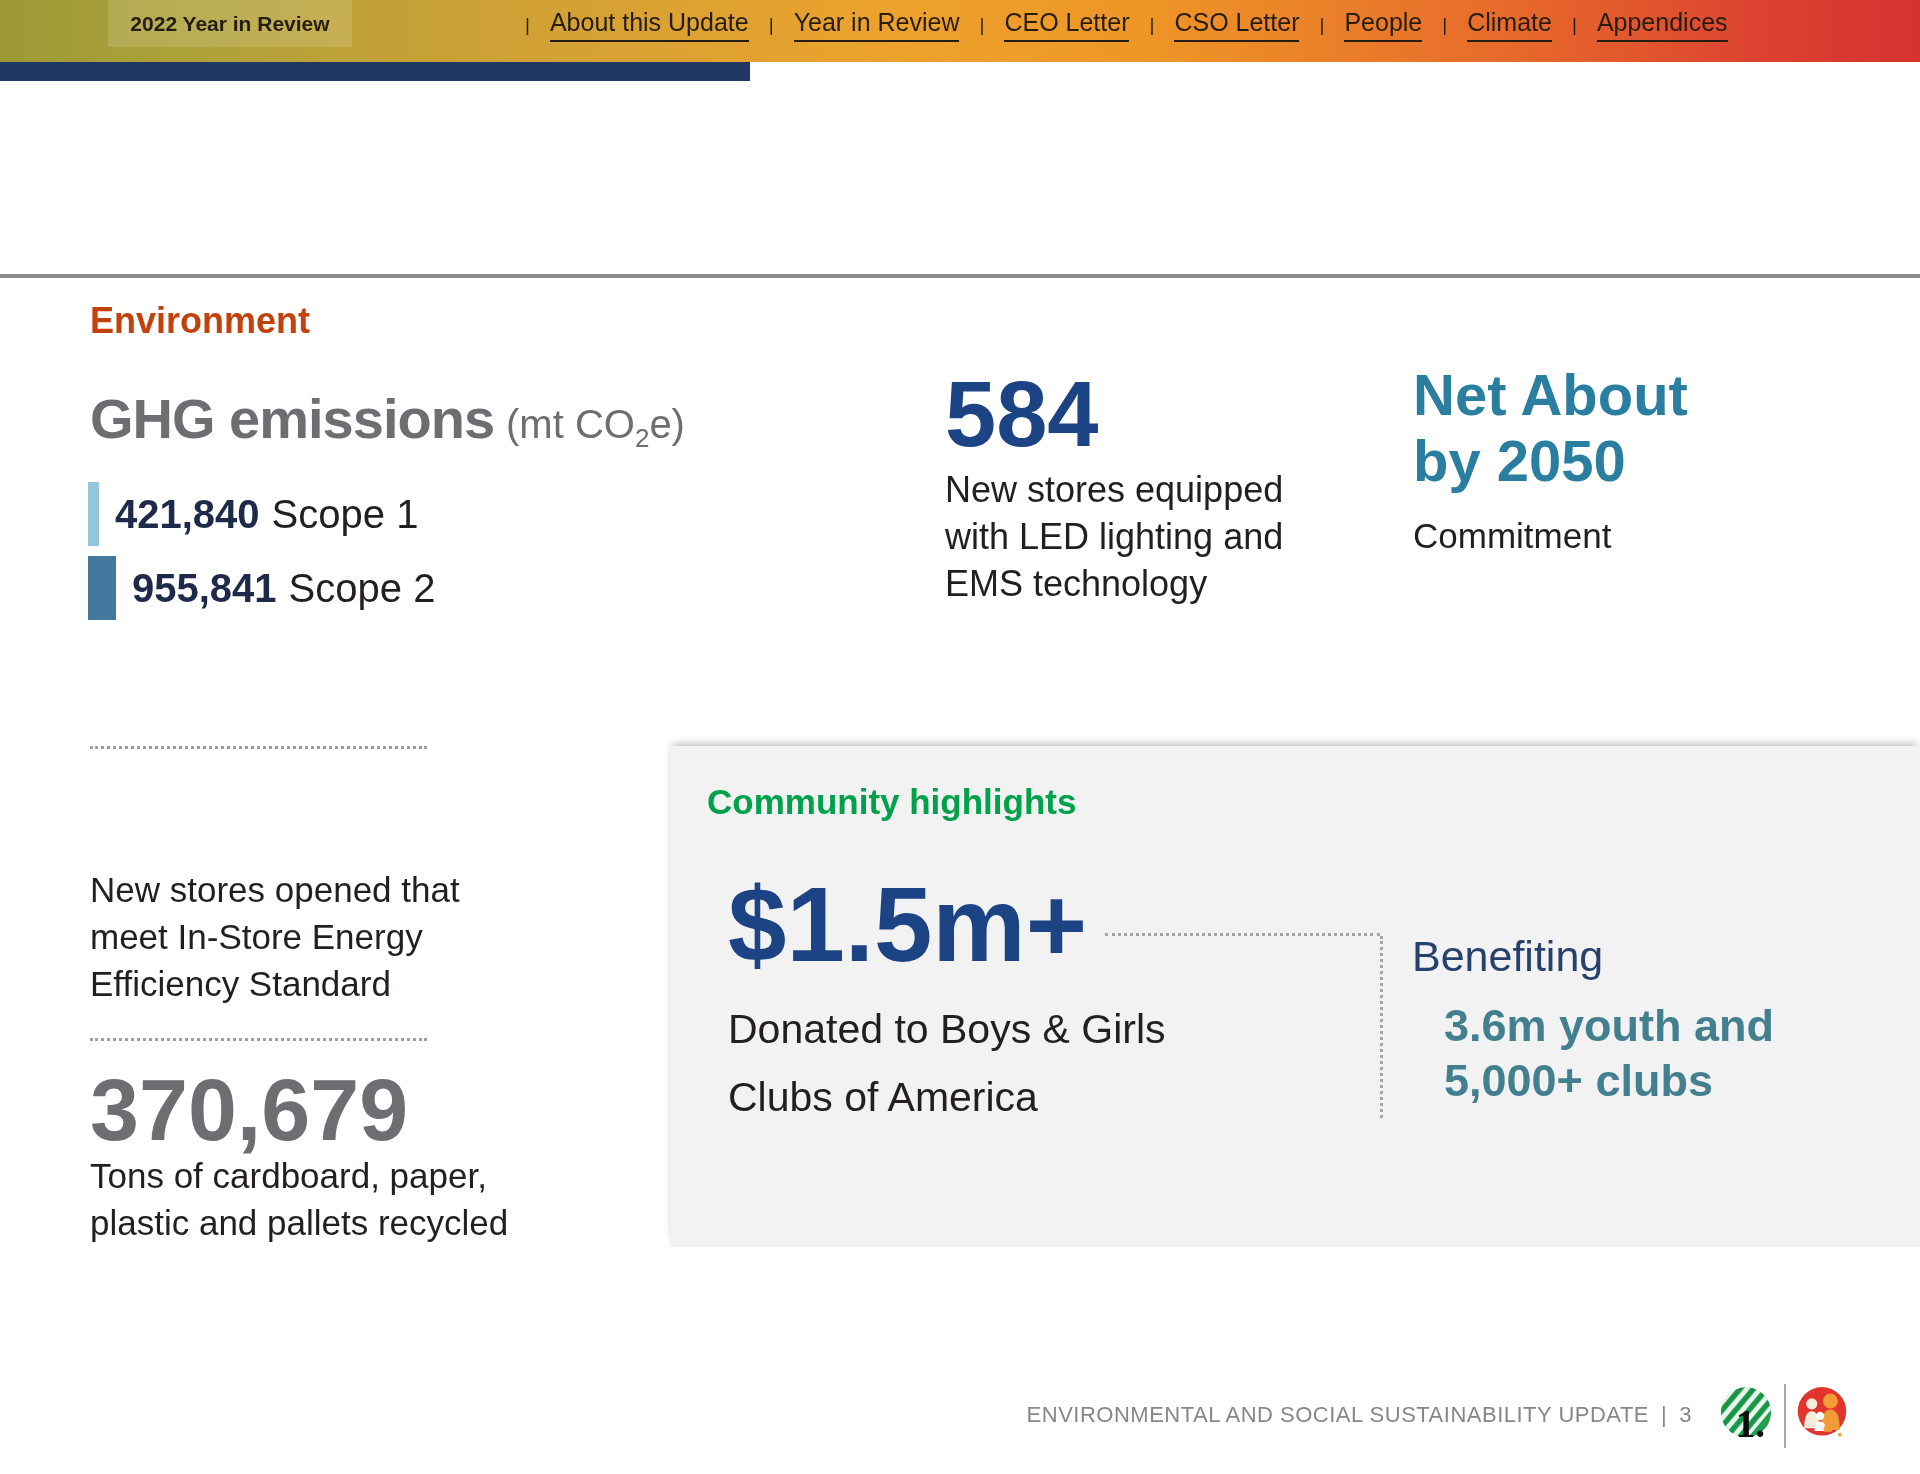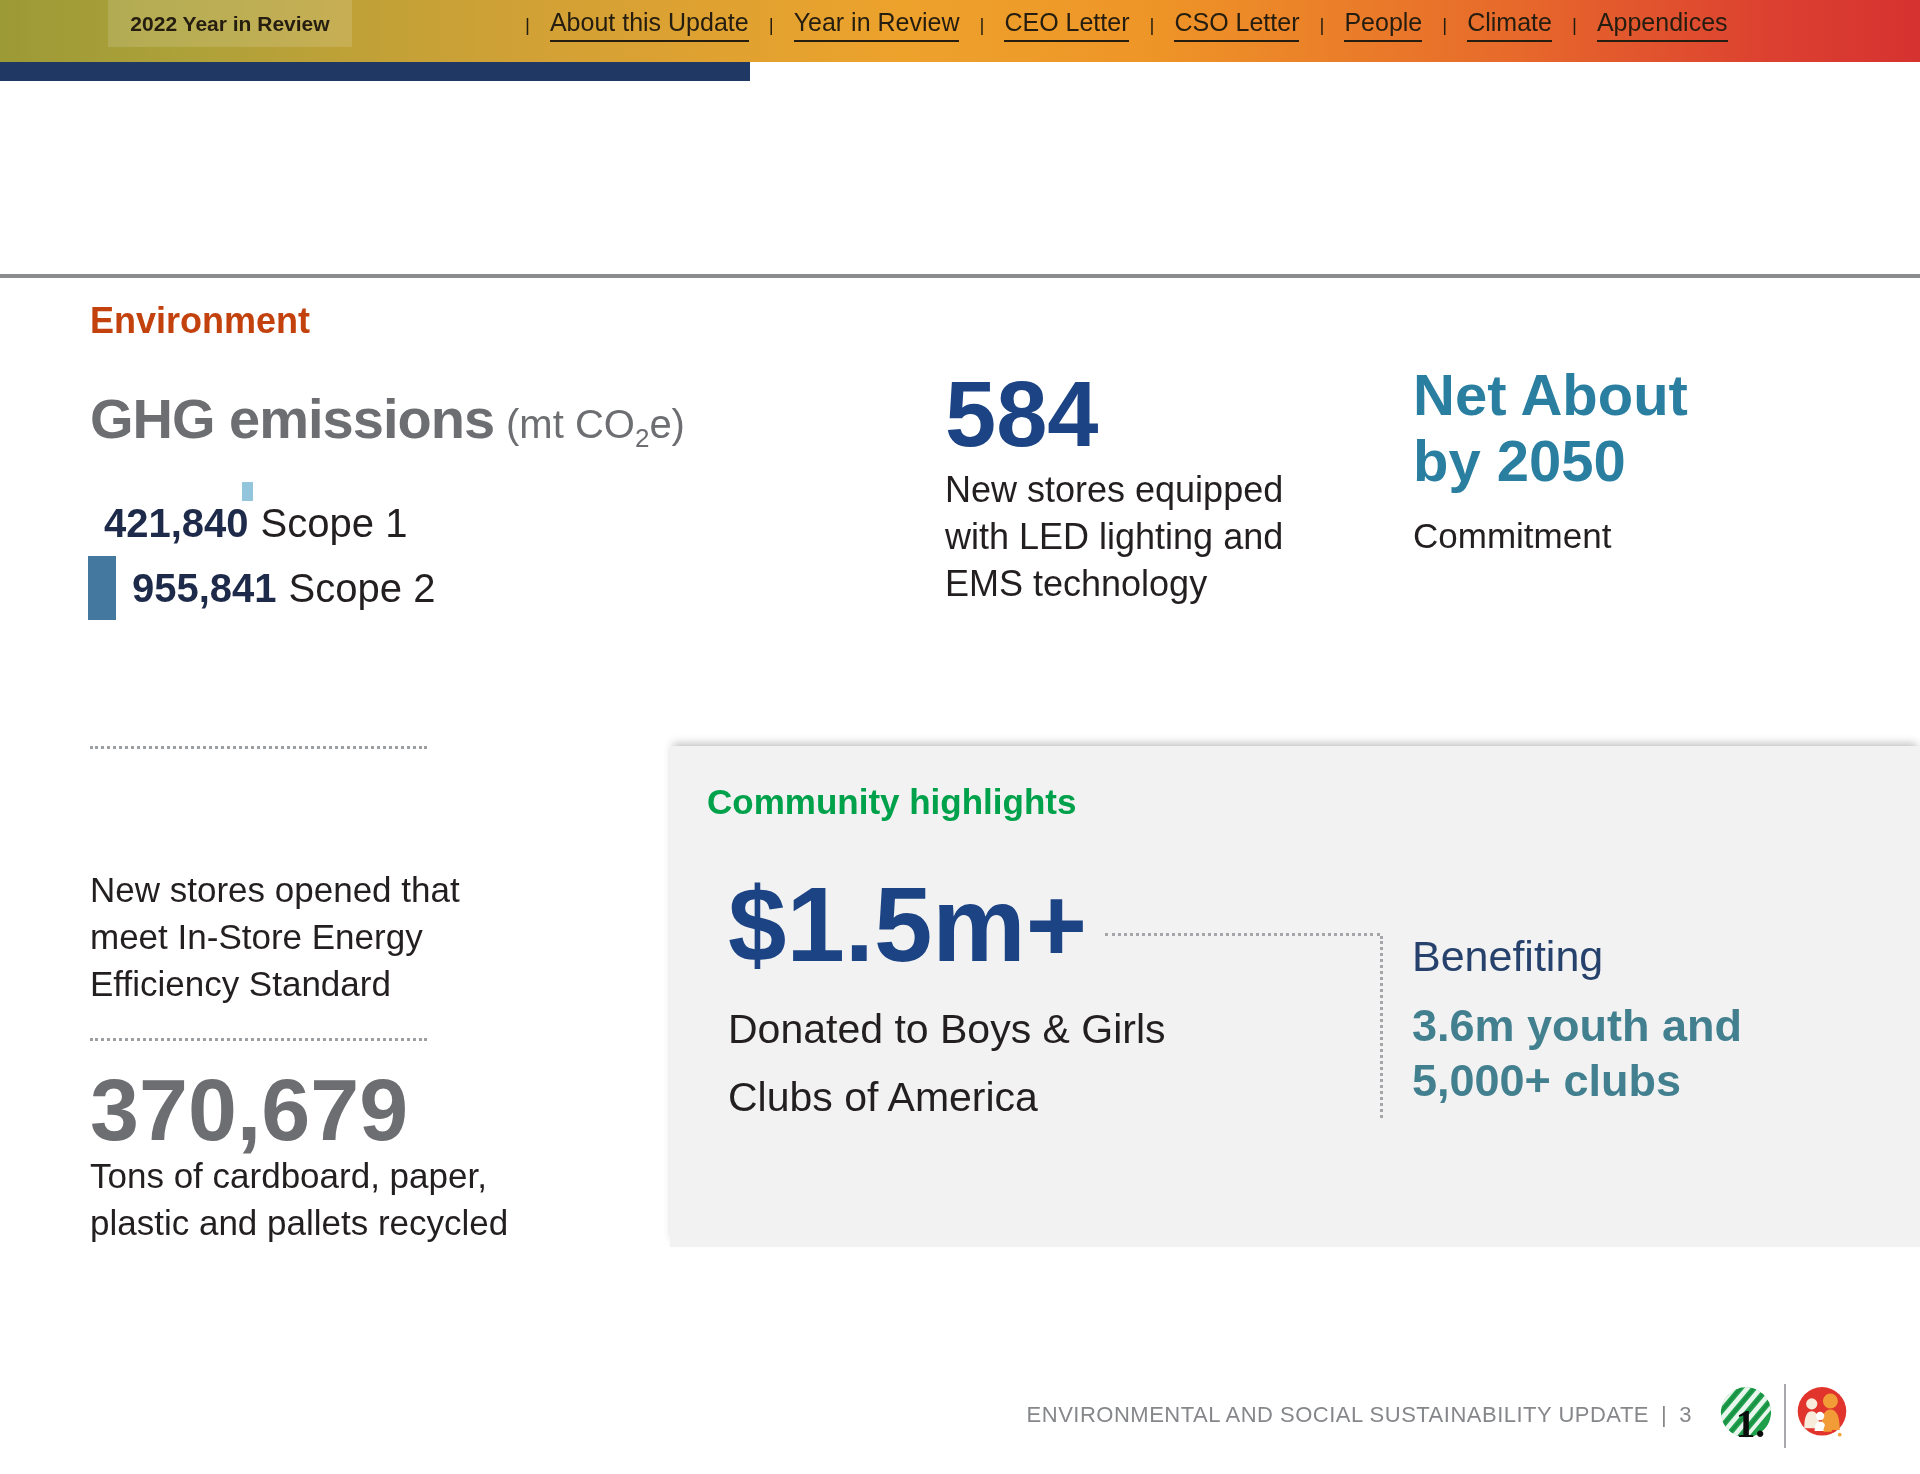--- a/index.html
+++ b/index.html
@@ -23,21 +23,21 @@
 
   
   .env-heading{position:absolute;left:90px;top:300px;font-size:36px;font-weight:bold;color:#c2410c;}
   .ghg-title{position:absolute;left:90px;top:386px;white-space:nowrap;color:#6d6e71;}
   .ghg-main{font-size:56px;font-weight:bold;letter-spacing:-1px;}
   .ghg-unit{font-size:40px;font-weight:normal;margin-left:12px;}
   .ghg-unit sub{font-size:26px;}
 
   
   .bar-row{position:absolute;display:flex;align-items:center;}
-  .bar-row1{left:88px;top:482px;height:64px;flex-direction:column;}
+  .bar-row1{left:88px;top:482px;height:64px;}
   .bar-row2{left:88px;top:556px;height:64px;}
   .bar1{width:11px;height:64px;background:#93c6dd;}
   .bar2{width:28px;height:64px;background:#44789f;}
   .bar-label{margin-left:16px;font-size:40px;white-space:nowrap;}
   .bar-num{font-weight:bold;color:#1e2a49;}
   .bar-cat{color:#231f20;margin-left:12px;}
   .bar-row3{left:88px;top:632px;width:750px;height:81px;background:#1f3864;
     display:flex;align-items:center;}
   .bar-row3 .bar-label{margin-left:14px;}
   .bar-row3 .bar-num,.bar-row3 .bar-cat{color:#ffffff;}
@@ -61,21 +61,21 @@
 
   
   .community-box{position:absolute;left:670px;top:746px;width:1250px;height:501px;background:#f2f2f3;
     box-shadow:0 -5px 9px -3px rgba(0,0,0,0.28);}
   .community-heading{position:absolute;left:707px;top:782px;font-size:35px;font-weight:bold;color:#00a14b;}
   .donation-value{position:absolute;left:728px;top:872px;font-size:105px;font-weight:bold;color:#1c4484;line-height:1;}
   .donation-desc{position:absolute;left:728px;top:995px;font-size:41px;color:#231f20;line-height:68px;}
   .dot-h{position:absolute;left:1105px;top:933px;width:275px;border-top:3px dotted #a4a6a9;}
   .dot-v{position:absolute;left:1380px;top:936px;height:182px;border-left:3px dotted #a4a6a9;}
   .benefit-intro{position:absolute;left:1412px;top:932px;font-size:43px;color:#26426c;}
-  .benefit-detail{position:absolute;left:1412px;top:998px;font-size:45px;font-weight:bold;color:#43808f;line-height:55px;}
+  .benefit-detail{position:absolute;left:1444px;top:998px;font-size:45px;font-weight:bold;color:#43808f;line-height:55px;}
 
   
   .footer-text{position:absolute;top:1402px;right:228px;font-size:22px;color:#85878a;
     letter-spacing:0.5px;white-space:nowrap;display:flex;column-gap:12px;align-items:baseline;}
   .logo-dt{position:absolute;left:1718px;top:1386px;width:56px;height:60px;}
   .logo-divider{position:absolute;left:1784px;top:1384px;width:2px;height:64px;background:#a7a9ac;}
   .logo-fd{position:absolute;left:1794px;top:1386px;width:56px;height:60px;}
 </style>
 </head>
 <body>

